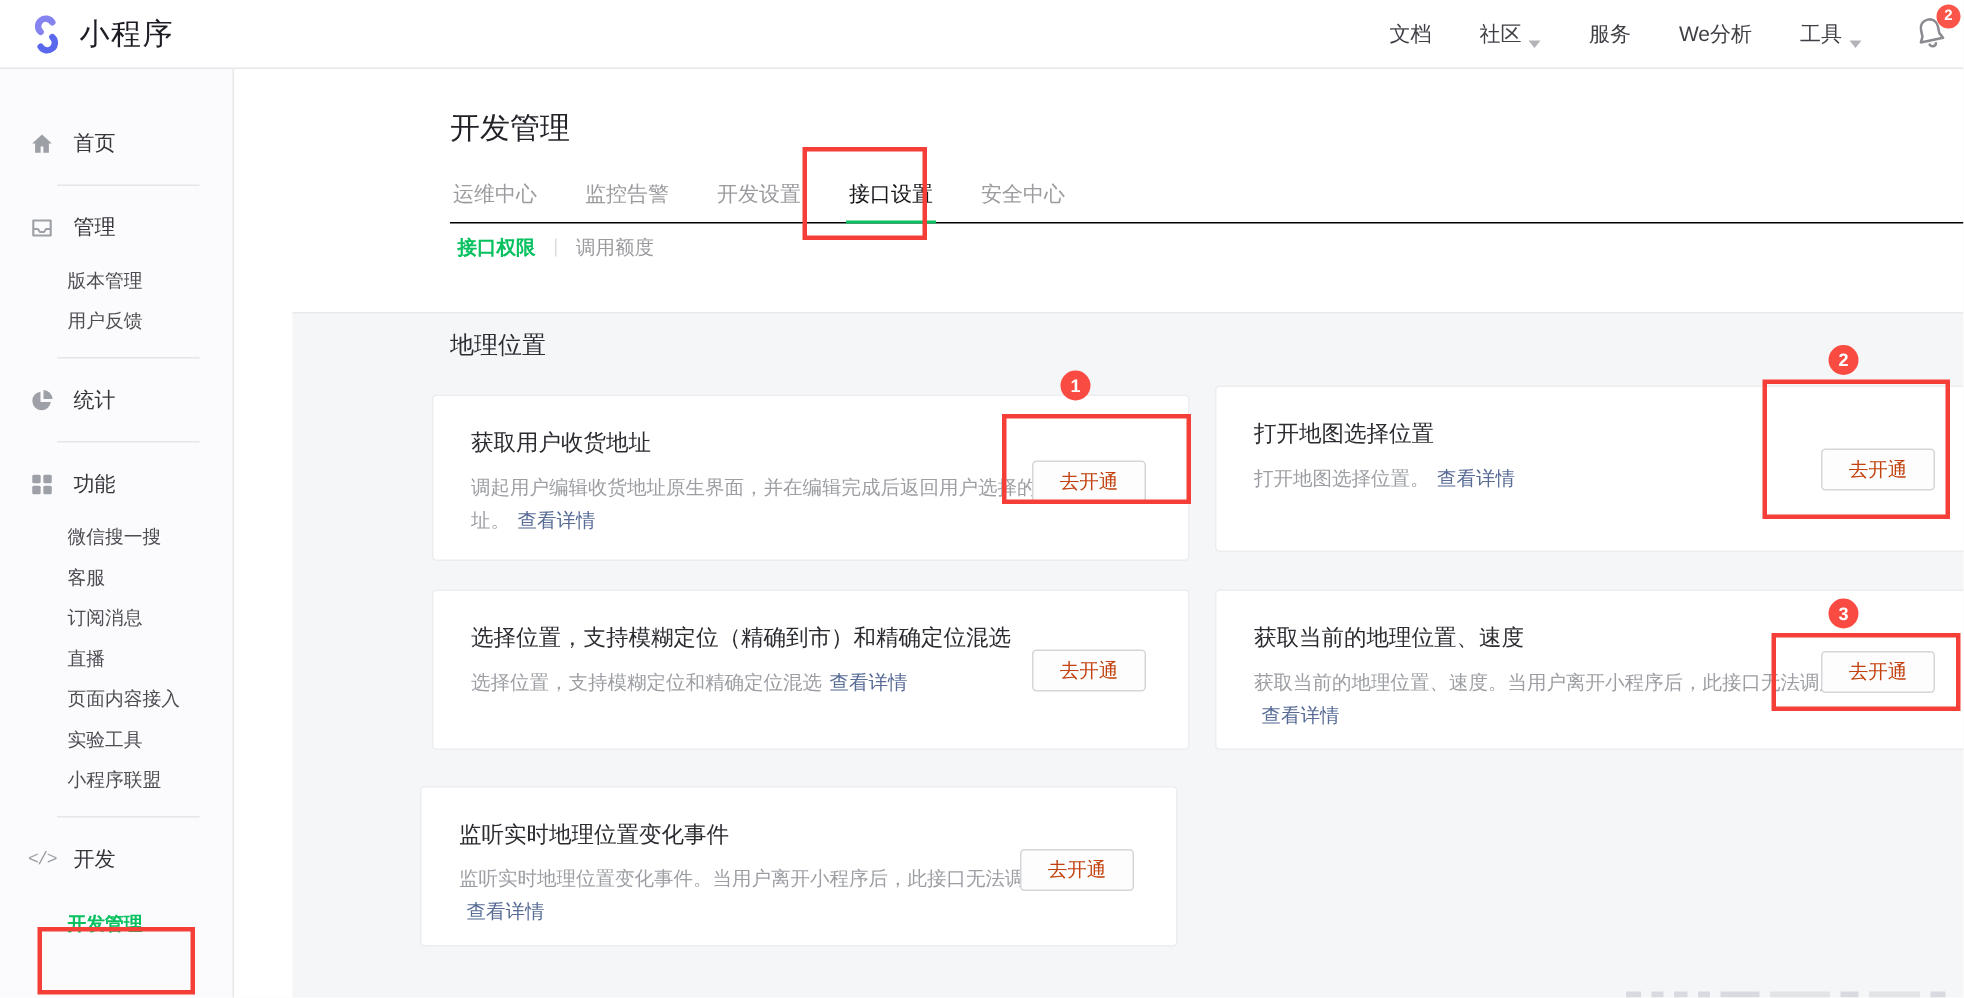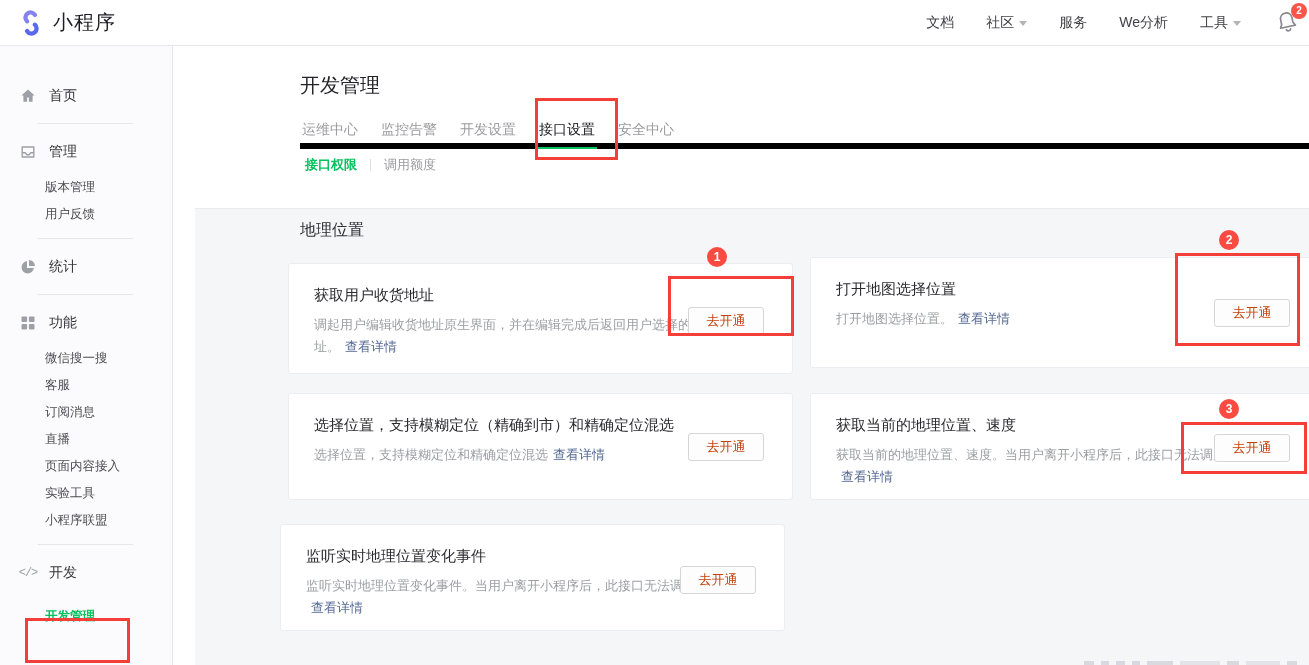--- a/index.html
+++ b/index.html
@@ -5,45 +5,45 @@
   * { margin:0; padding:0; box-sizing:border-box; }
   html,body { width:1309px; height:665px; overflow:hidden; position:relative;
     font-family:"Liberation Sans","DejaVu Sans",sans-serif; background:#fff; color:#35353b; }
 
   
   .header { position:absolute; left:0; top:0; width:1309px; height:46px; background:#fff;
     border-bottom:1px solid #e7e7eb; display:flex; align-items:center; z-index:20; }
   .brand { display:flex; align-items:center; margin-left:18px; }
   .brand-name { font-size:20px; color:#1c1c24; margin-left:9px; letter-spacing:1px; }
   .topnav { margin-left:auto; display:flex; align-items:center; gap:32px; padding-right:8px; }
-  .topnav-item { font-size:14px; color:#3f3f46; cursor:pointer; display:flex; align-items:center; gap:5px; }
+  .topnav-item { font-size:14px; color:#3f3f46; cursor:pointer; display:flex; align-items:flex-end; gap:5px; }
   .caret { width:0; height:0; border-left:4px solid transparent; border-right:4px solid transparent;
     border-top:5px solid #b3b3b8; margin-top:2px; }
   .bell-wrap { position:relative; width:26px; height:26px; margin-left:2px; }
   .bell-badge { position:absolute; right:-6px; top:-7px; min-width:16px; height:16px; border-radius:9px;
     background:#fb5449; color:#fff; font-size:10px; line-height:16px; text-align:center; font-weight:bold; padding:0 3px; }
 
   
-  .sidebar { position:absolute; left:0; top:46px; width:173px; height:619px; background:#fbfbfd;
+  .sidebar { position:absolute; left:0; top:46px; width:156px; height:619px; background:#fbfbfd;
     border-right:1px solid #e7e7eb; padding-top:28px; z-index:10; }
   .side-item { height:44px; display:flex; align-items:center; padding-left:20px; font-size:14px;
     color:#35353b; cursor:pointer; }
   .side-item .lbl { margin-left:13px; }
   .side-sub { height:27px; display:flex; align-items:center; padding-left:45px; font-size:12.5px;
     color:#4c4c52; cursor:pointer; }
   .side-sub.active { color:#07c160; font-weight:bold; margin-top:8px; }
   .side-div { height:1px; background:#e6e6e9; margin:5px 0 6px 38px; width:95px; }
   .side-div.mt { margin-top:10px; }
   .sicon { width:16px; height:16px; flex:0 0 16px; display:flex; align-items:center; justify-content:center; }
   .code-glyph { font-size:12px; color:#9da0a6; font-family:"Liberation Mono","DejaVu Sans Mono",monospace; letter-spacing:-1px; }
 
   
   .page-title { position:absolute; left:300px; top:72px; font-size:20px; color:#222228; font-weight:500; }
   .tabbar { position:absolute; left:300px; top:118px; right:0; height:31px;
-    border-bottom:6px solid #000000; display:flex; gap:19px; }
+    border-bottom:1px solid #000000; display:flex; gap:28px; }
   .tab { font-size:14px; color:#9b9b9f; height:31px; line-height:22px; cursor:pointer; padding:0 2px; }
   .tab.active { color:#17171c; border-bottom:2px solid #07c160; }
   .subtabs { position:absolute; left:305px; top:156px; display:flex; align-items:center; font-size:13px; }
   .subtab { color:#9b9b9f; cursor:pointer; }
   .subtab.active { color:#07c160; font-weight:bold; }
   .subtab-div { width:1px; height:12px; background:#dcdce0; margin:0 13px; }
 
   .gray-panel { position:absolute; left:195px; top:208px; width:1114px; height:457px;
     background:#f5f6f8; border-top:1px solid #eaeaee; z-index:1; }
   .section-title { position:absolute; left:300px; top:220px; font-size:16px; color:#2d2d34; z-index:2; }

